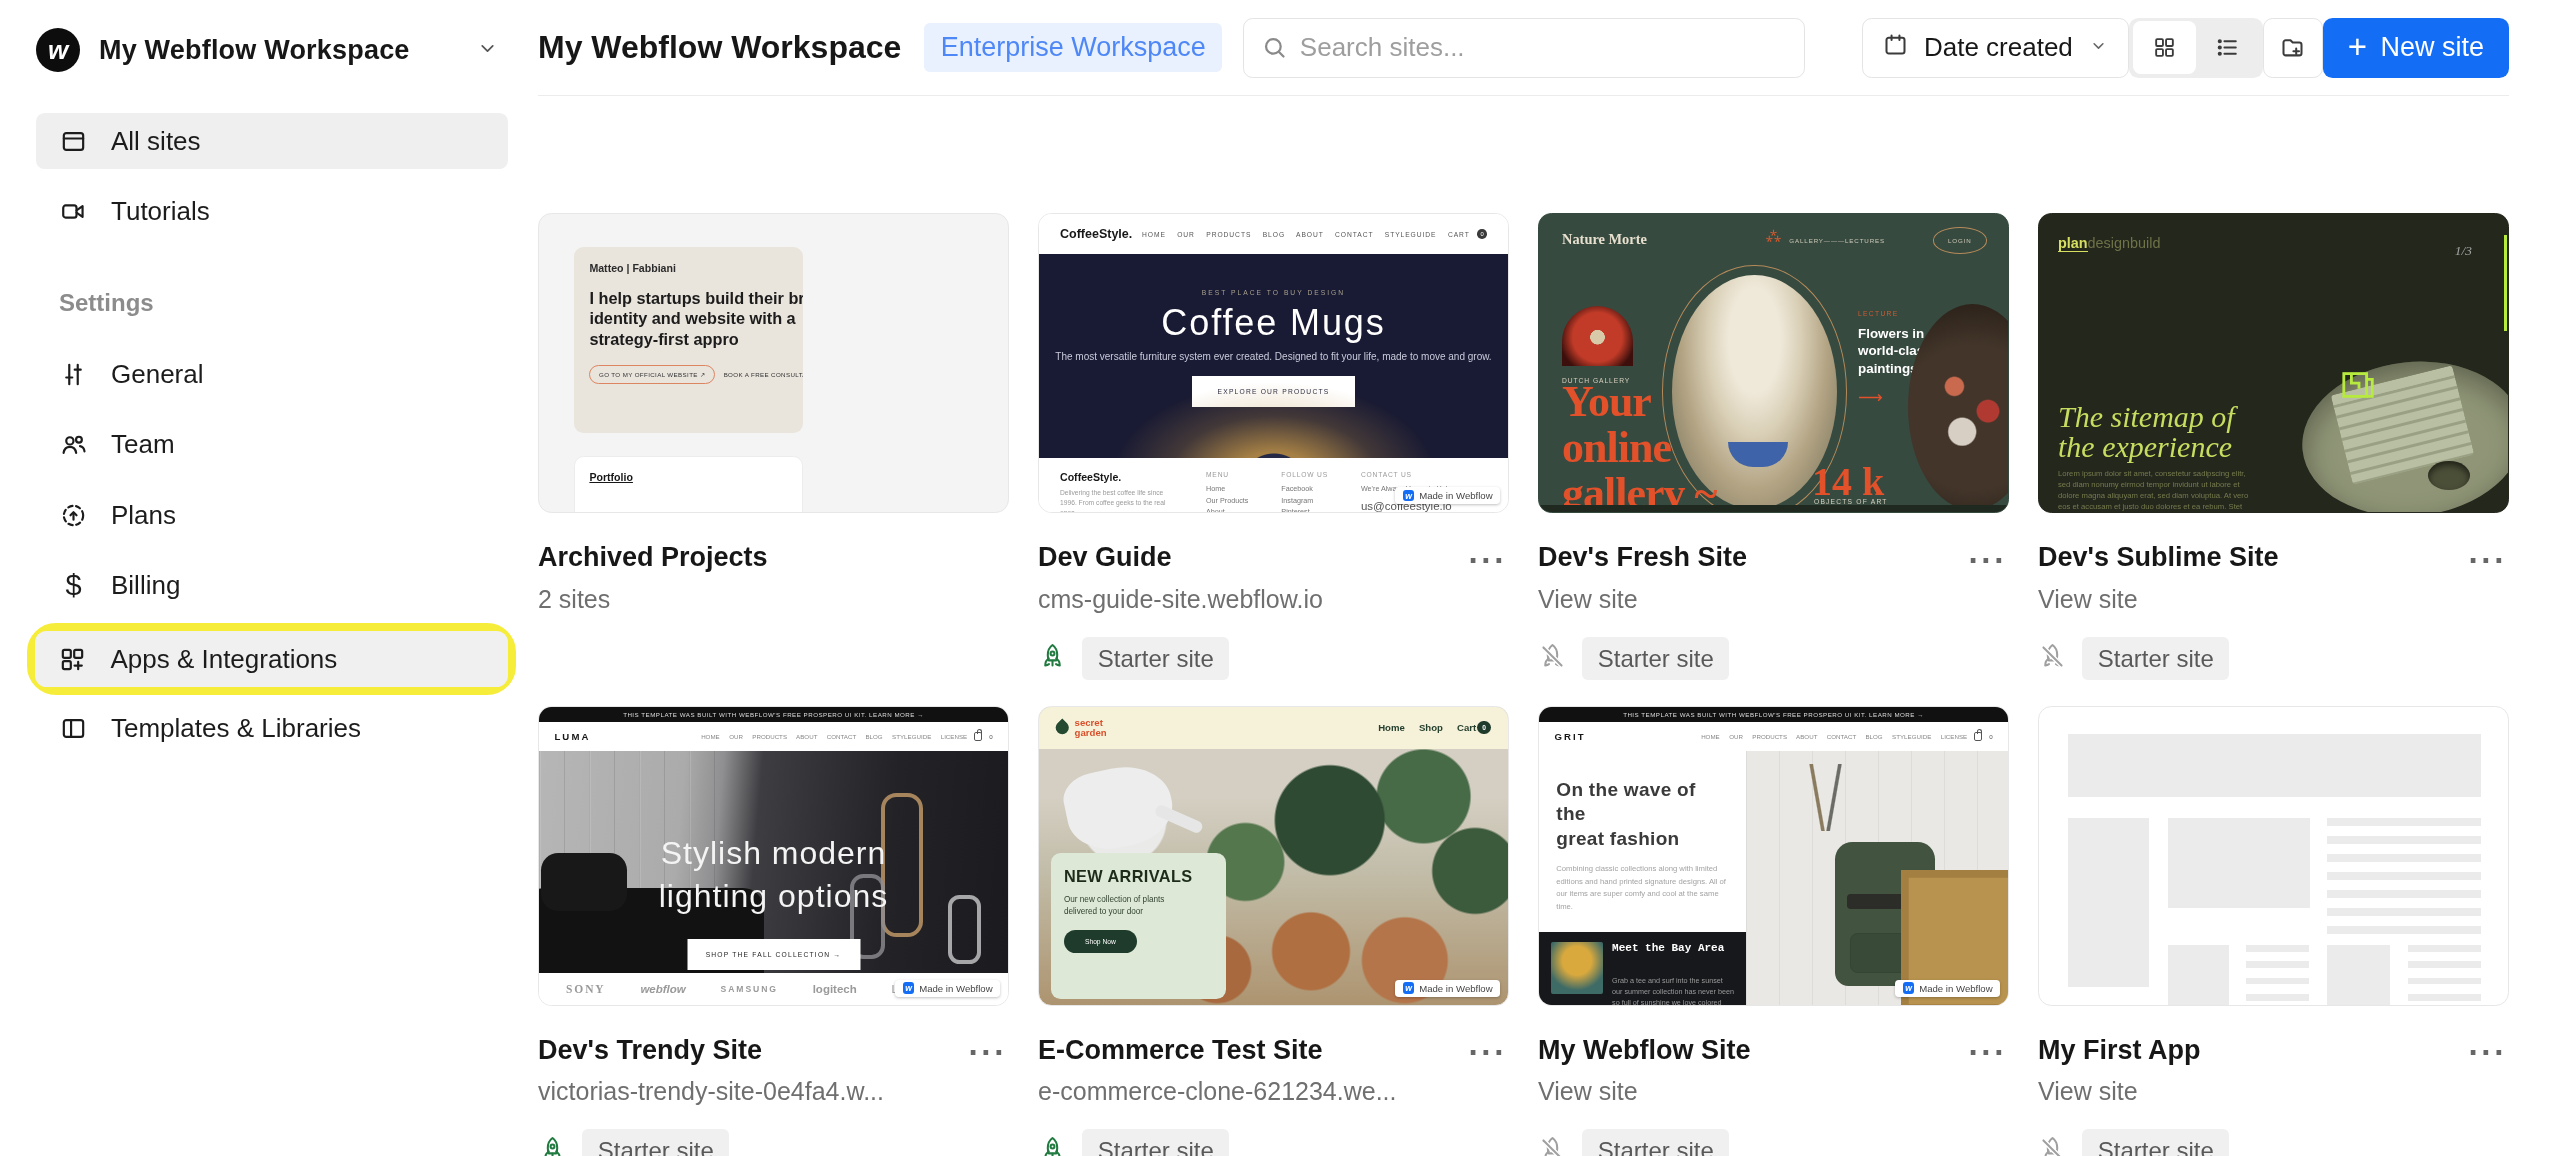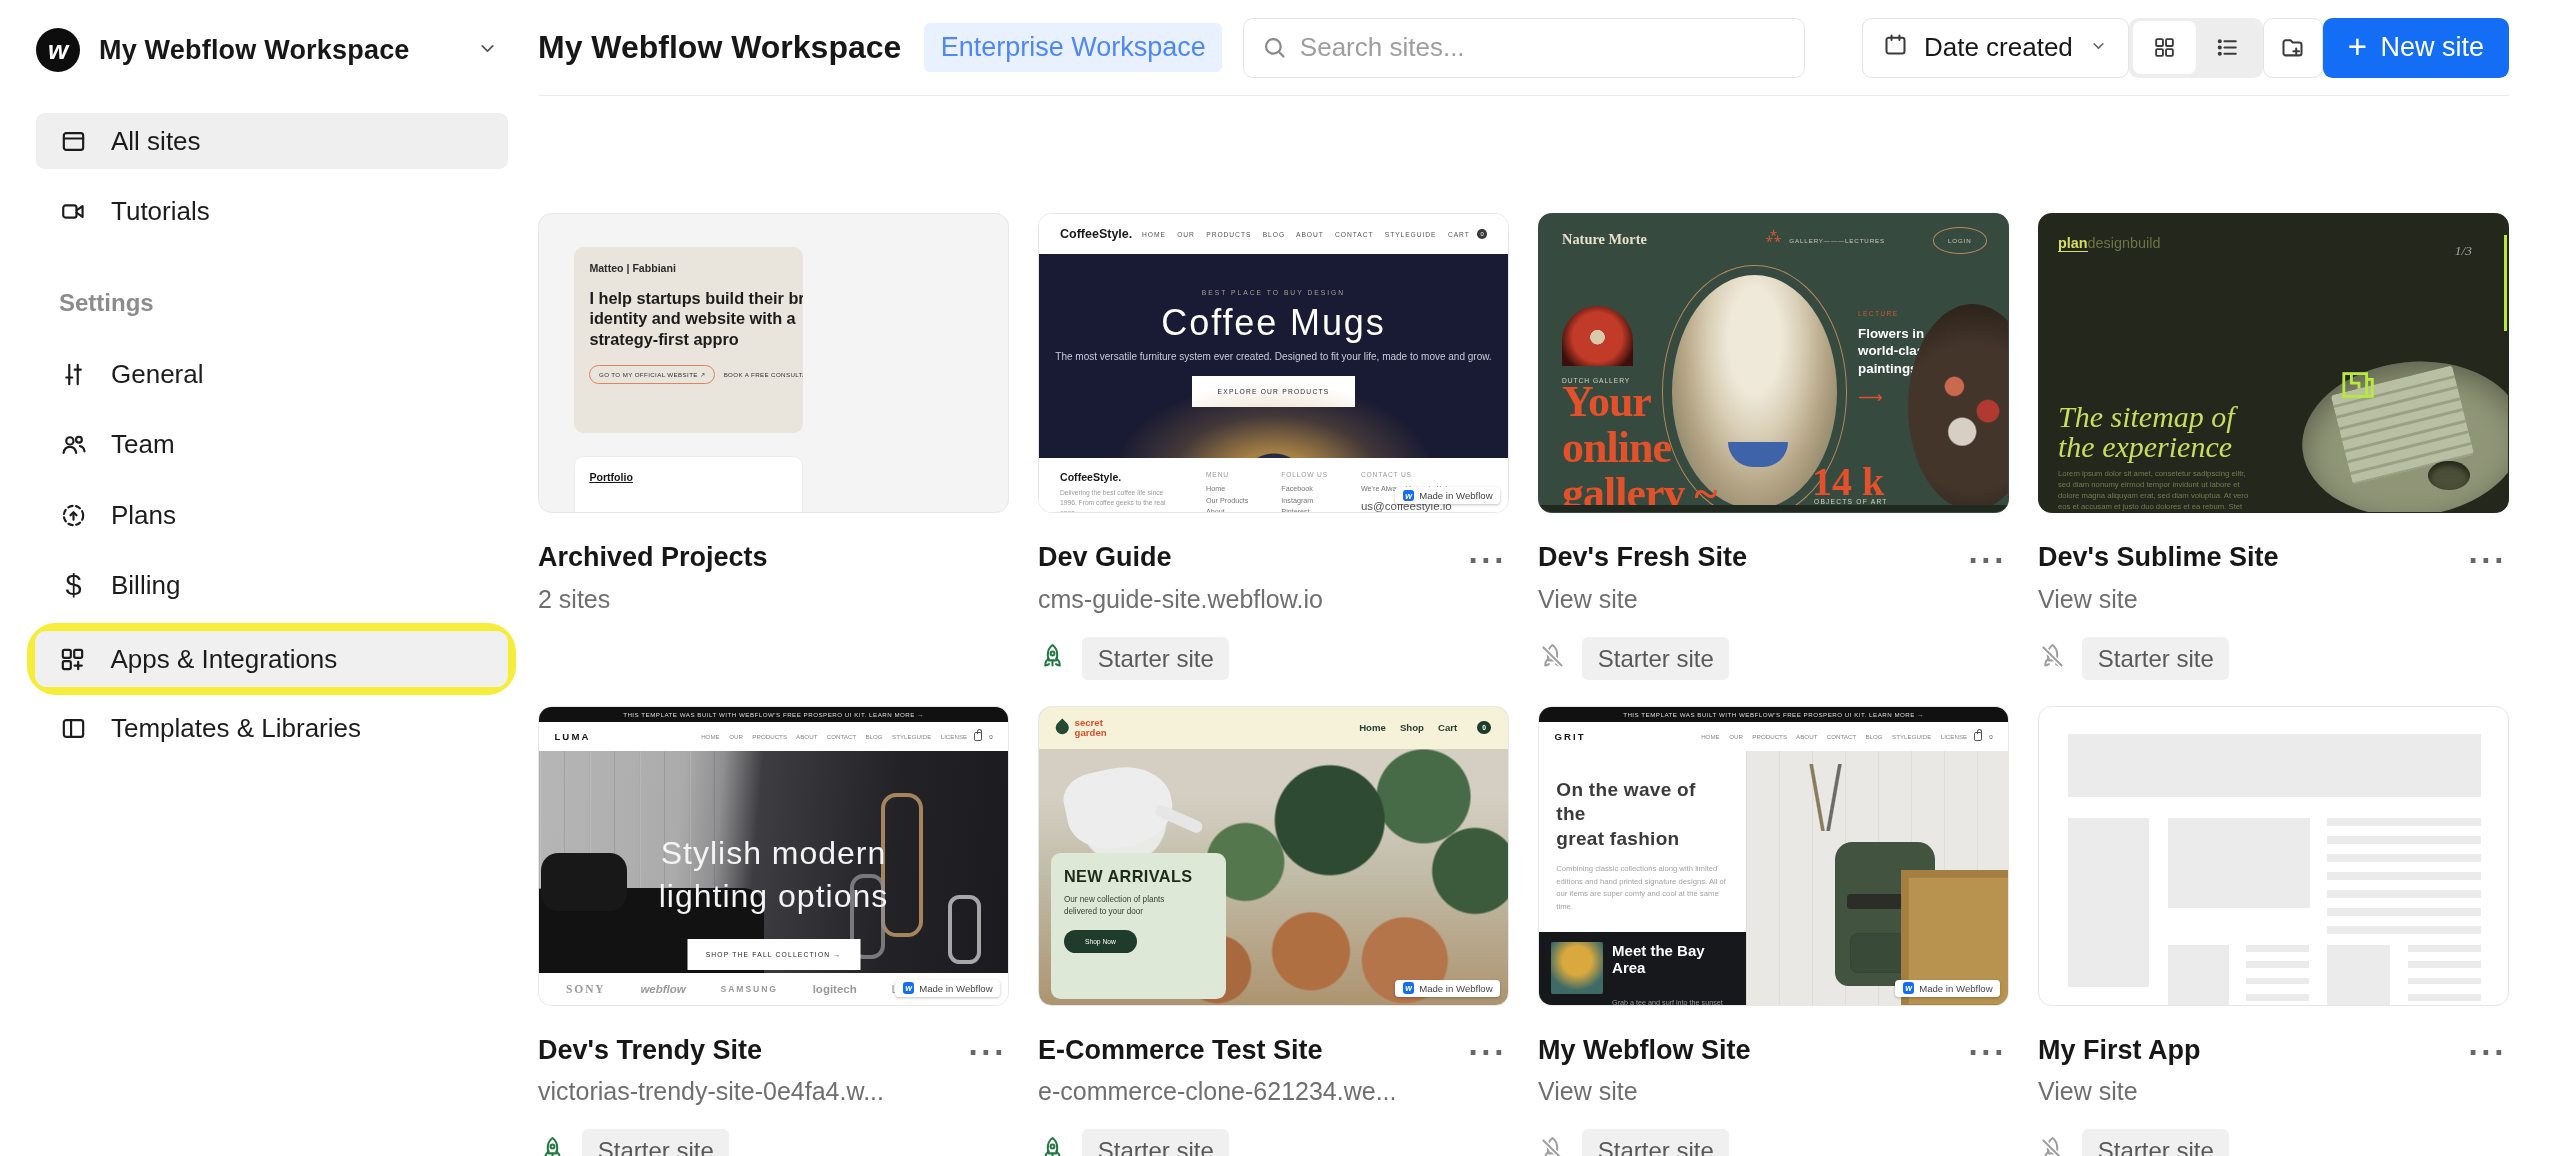--- a/index.html
+++ b/index.html
@@ -173,21 +173,21 @@
      radial-gradient(circle at 82% 30%, #486b47 0 46px, rgba(0,0,0,0) 48px),
      radial-gradient(circle at 44% 52%, #55774e 0 38px, rgba(0,0,0,0) 40px),
      radial-gradient(circle at 93% 55%, #3c5a3c 0 42px, rgba(0,0,0,0) 44px),
      radial-gradient(circle at 58% 82%, #b06f41 0 38px, rgba(0,0,0,0) 40px),
      radial-gradient(circle at 78% 85%, #b5754a 0 42px, rgba(0,0,0,0) 44px),
      radial-gradient(circle at 38% 88%, #a8693e 0 33px, rgba(0,0,0,0) 35px),
      linear-gradient(180deg, #d4cfc2 0 30%, #c2bda9 55%, #ad9470 100%); }
   .t-garden .bar { position:absolute; left:0; right:0; top:0; height:42px; background:#f6f1d9; display:flex; align-items:center; padding:0 17.3px; }
   .t-garden .leaf { width:12.5px; height:12.5px; background:#254a32; border-radius:0 50% 50% 50%; transform:rotate(45deg); margin-right:5.8px; flex:none; }
   .t-garden .glogo { font-size:9.6px; font-weight:800; color:#d94f2b; line-height:.95; }
-  .t-garden .gnav { margin-left:auto; display:flex; align-items:center; gap:20px; font-size:9.6px; font-weight:600; color:#25402f; word-spacing:11.5px;padding-left:28px; }
+  .t-garden .gnav { margin-left:auto; display:flex; align-items:center; gap:1px; font-size:9.6px; font-weight:600; color:#25402f; word-spacing:11.5px;padding-left:28px; }
   .t-garden .gcart { width:13.4px; height:13.4px; border-radius:50%; background:#1f3b2c; color:#fff; font-size:6.7px; display:flex; align-items:center; justify-content:center; }
   .t-garden .can { position:absolute; left:27px; top:61px; width:106px; height:79px; background:#ededed; border-radius:30% 50% 45% 45%; transform:rotate(-12deg); }
   .t-garden .spout { position:absolute; left:115px; top:106px; width:50px; height:11.5px; background:#e6e6e6; transform:rotate(24deg); border-radius:5.8px; }
   .t-garden .promo { position:absolute; left:11.5px; top:146px; width:175px; height:146px; background:#dde9d6; border-radius:9.6px; padding:14.4px 13.4px; }
   .t-garden .pt { font-size:16.3px; font-weight:800; color:#1d2b1a; letter-spacing:0.4px; }
   .t-garden .ps { font-size:8.2px; color:#324231; margin-top:7.7px; line-height:1.55; width:113px; }
   .t-garden .pb { margin-top:10.6px; width:73px; height:23px; background:#1f3b2c; border-radius:12.5px; color:#fff; font-size:6.7px; text-align:center; line-height:23px; }
 
   
   .t-grit .left { position:absolute; left:0; top:44px; width:207px; bottom:73px; background:#fff; padding:27px 17.3px 0; }
@@ -197,21 +197,21 @@
   .t-grit .wood { position:absolute; inset:0; background: repeating-linear-gradient(90deg, rgba(0,0,0,.05) 0 1px, rgba(0,0,0,0) 1px 33px); }
   .t-grit .pack { position:absolute; left:34%; top:36%; width:100px; height:144px; background:#42533f; border-radius:17.3px 17.3px 13.4px 13.4px; }
   .t-grit .pack::before { content:""; position:absolute; left:11.5px; right:11.5px; top:52px; height:15.4px; background:#2c2c28; border-radius:3.8px; }
   .t-grit .pack::after { content:""; position:absolute; left:15.4px; bottom:13.4px; width:69px; height:38px; background:#3a4a38; border:1.9px solid #354533; border-radius:7.7px; }
   .t-grit .crate { position:absolute; right:-11.5px; bottom:-7.7px; width:119px; height:142px; background:#b8934f; box-shadow: inset 0 0 0 7.7px #a37f41; }
   .t-grit .tools { position:absolute; left:19px; top:13.4px; right:134px; height:67px;
      background: linear-gradient(80deg, rgba(0,0,0,0) 46%, #8a7a5e 47% 49%, rgba(0,0,0,0) 50%),
        linear-gradient(100deg, rgba(0,0,0,0) 60%, #6c6c66 61% 63%, rgba(0,0,0,0) 64%); }
   .t-grit .feat { position:absolute; left:0; bottom:0; width:207px; height:73px; background:#17181c; display:flex; gap:9.6px; padding:10.6px 11.5px; }
   .t-grit .fimg { width:52px; height:52px; flex:none; background: radial-gradient(circle at 50% 36%, #d9a93e 0 34%, #3f6b66 70%); border-radius:1.9px; }
-  .t-grit .ft { font-size:15px; font-weight:700; color:#fff; }
+  .t-grit .ft { font-size:11px; font-weight:700; color:#fff;font-family:Liberation Mono, monospace; }
   .t-grit .fb { font-size:7.2px; color:#9a9a9a; margin-top:22px; line-height:1.5; }
 
   
   .t-wire .blk { position:absolute; background:#ebebeb; }
   .t-wire .banner { left:29px; top:27px; width:413px; height:63px; }
   .t-wire .colL { left:29px; top:111px; width:81px; height:169px; }
   .t-wire .mid { left:129px; top:111px; width:142px; height:90px; }
   .t-wire .linesA { left:288px; top:111px; width:154px; height:122px; background: repeating-linear-gradient(#ebebeb 0 7.7px, rgba(0,0,0,0) 7.7px 18px); }
   .t-wire .sq1 { left:129px; top:238px; width:61px; height:61px; }
   .t-wire .linesB { left:207px; top:238px; width:63px; height:60px; background: repeating-linear-gradient(#ebebeb 0 6.7px, rgba(0,0,0,0) 6.7px 16.3px); }

